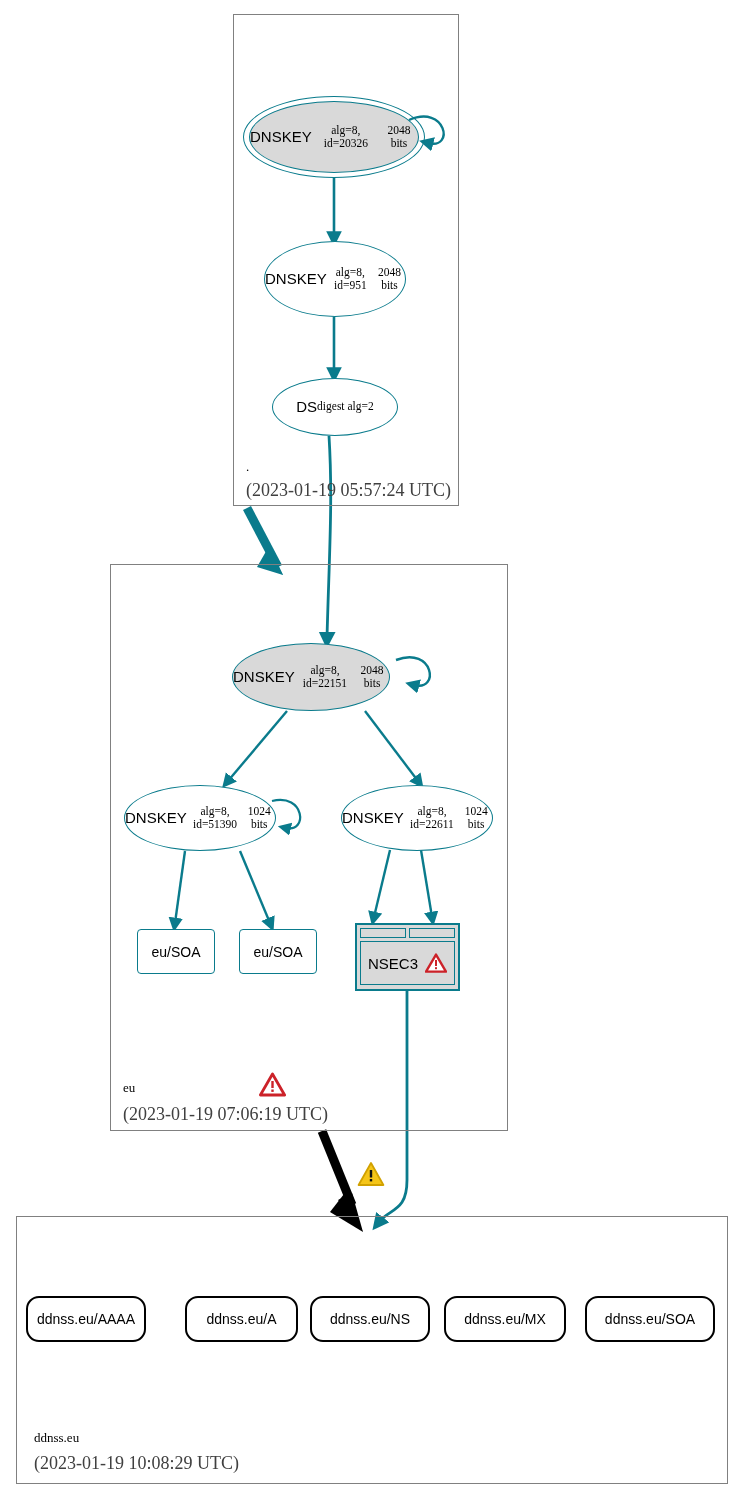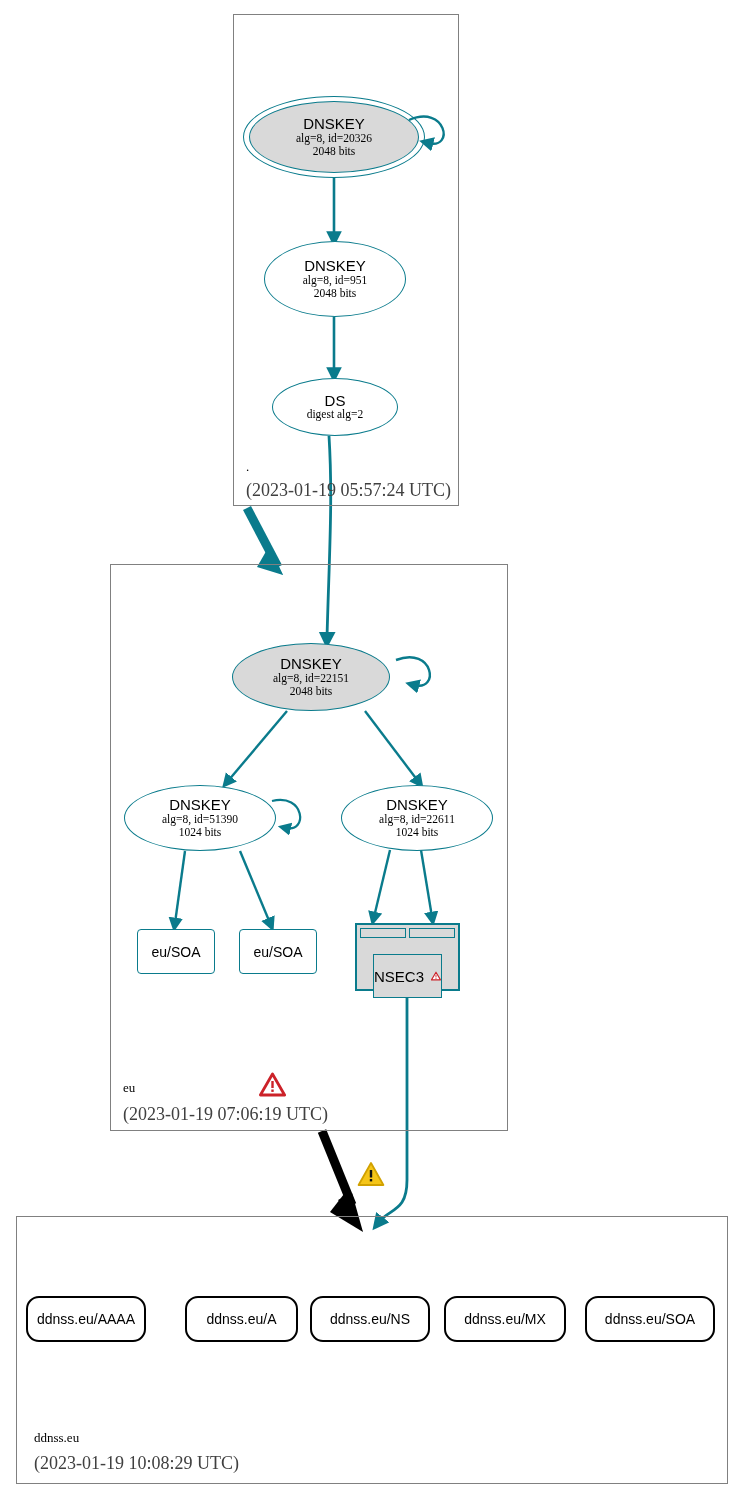--- a/index.html
+++ b/index.html
@@ -3,36 +3,36 @@
 <meta charset="utf-8">
 <style>
   html,body{margin:0;padding:0;background:#ffffff;}
   body{width:743px;height:1500px;position:relative;overflow:hidden;
        font-family:"Liberation Sans",sans-serif;}
   #stage{position:absolute;left:0;top:0;width:743px;height:1500px;}
   svg#graph{position:absolute;left:0;top:0;width:743px;height:1500px;}
   .zonebox{position:absolute;border:1px solid #808080;background:transparent;box-sizing:border-box;}
   .zonelabel{position:absolute;font-family:"Liberation Serif",serif;font-size:13px;color:#000;white-space:nowrap;}
   .zonestamp{position:absolute;font-family:Liberation Serif, serif;font-size:18px;color:#404040;white-space:nowrap;}
-  .node{position:absolute;box-sizing:border-box;display:flex;flex-direction:column;
+  .node{position:absolute;box-sizing:border-box;display:flex;flex-direction:row;
         align-items:center;justify-content:center;text-align:center;}
   .ell{border:1.6px solid #0a7b8c;border-radius:50%;background:#ffffff;}
   .ell.gray{background:#d9d9d9;}
   .ell-outer{position:absolute;border:1.6px solid #0a7b8c;border-radius:50%;background:transparent;box-sizing:border-box;}
   .t1{font-family:"Liberation Sans",sans-serif;font-size:15px;color:#000;line-height:1.05;}
   .t2{font-family:"Liberation Serif",serif;font-size:11.5px;color:#000;line-height:1.15;}
   .rrset{position:absolute;box-sizing:border-box;border:1.7px solid #0a7b8c;border-radius:4px;
          background:#fff;display:flex;align-items:center;justify-content:center;
          font-family:"Liberation Sans",sans-serif;font-size:14px;color:#000;}
   .rrset.black{border:2px solid #000;border-radius:13px;}
   .nsec3{position:absolute;box-sizing:border-box;border:2px solid #0a7b8c;background:#d9d9d9;}
   .nsec3 .hdr{display:flex;height:13px;gap:3px;padding:3px 3px 0 3px;box-sizing:border-box;}
   .nsec3 .hdr div{flex:1;border:1.4px solid #0a7b8c;background:#d9d9d9;box-sizing:border-box;}
   .nsec3 .body{display:flex;align-items:center;justify-content:center;gap:7px;
-       height:44px;margin:16px;border:1.6px solid #0a7b8c;background:#d9d9d9;box-sizing:border-box;
+       height:44px;margin:3px;border:1.6px solid #0a7b8c;background:#d9d9d9;box-sizing:border-box;
        font-family:"Liberation Sans",sans-serif;font-size:15px;color:#000;}
   .warn{position:absolute;}
 </style>
 </head>
 <body>
 
 <div id="stage">
 
   <svg id="graph" viewBox="0 0 743 1500" xmlns="http://www.w3.org/2000/svg">
     <defs>

